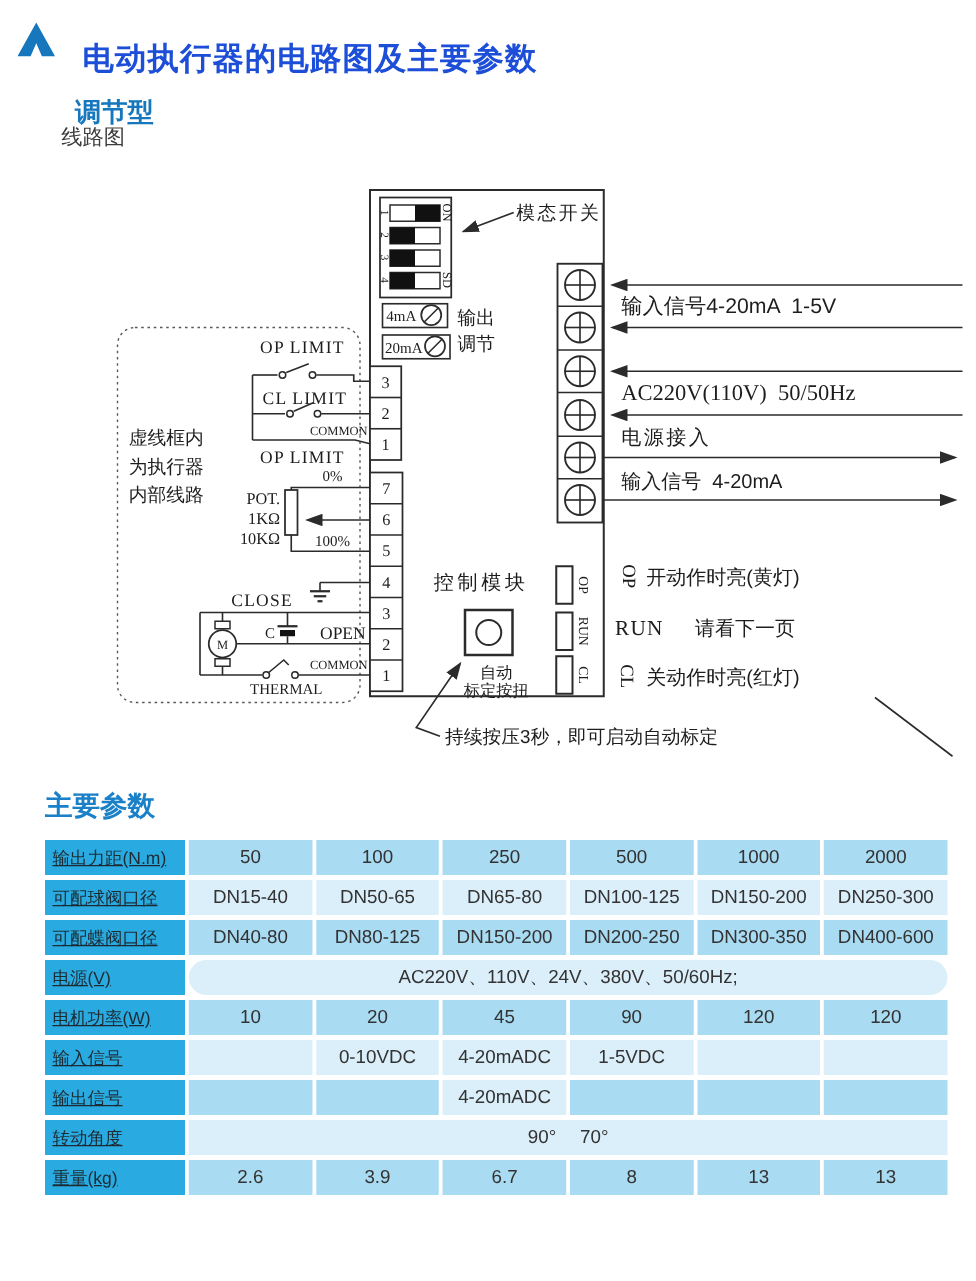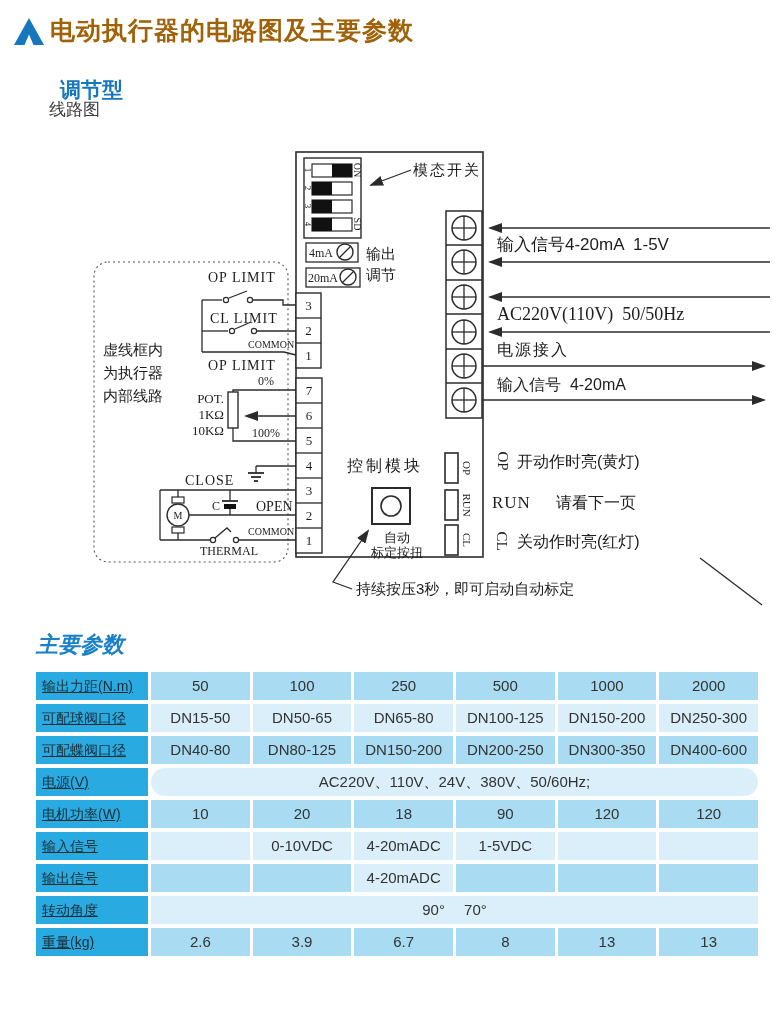--- a/index.html
+++ b/index.html
@@ -1,28 +1,28 @@
 <!DOCTYPE html>
 <html><head>
 <meta charset="utf-8">
 <style>
   html,body{margin:0;padding:0;background:#fff;}
   .page{position:relative;width:781px;height:1025px;background:#fff;overflow:hidden;
         font-family:"Liberation Sans","DejaVu Sans",sans-serif;}
   .logo{position:absolute;left:14px;top:18px;}
-  .title{position:absolute;left:50px;top:14px;font-size:25px;font-weight:bold;color:#a16207;letter-spacing:1px;margin:0;}
+  .title{position:absolute;left:50px;top:14px;font-size:25px;font-weight:bold;color:#1d4ed8;letter-spacing:1px;margin:16px;}
   .subtitle{position:absolute;left:48px;top:64px;font-size:21px;font-weight:bold;color:#1677bd;margin:12px;}
   .circuit-label{position:absolute;left:49px;top:98px;font-size:17px;color:#3c3c3c;}
   .diagram{position:absolute;left:0;top:130px;}
   .diagram text{white-space:pre;}
   .t-cn{font-family:"Liberation Sans","DejaVu Sans",sans-serif;fill:#1d1d1d;}
   .t-en{font-family:"Liberation Serif","DejaVu Serif",serif;fill:#1d1d1d;}
   .wire{stroke:#2b2b2b;stroke-width:1.3;fill:none;}
   .wire2{stroke:#2b2b2b;stroke-width:1.8;fill:none;}
-  .params-title{position:absolute;left:36px;top:630px;font-size:22px;font-weight:bold;color:#1a80c8;margin:0;font-style:italic;}
+  .params-title{position:absolute;left:36px;top:630px;font-size:22px;font-weight:bold;color:#1a80c8;margin:0;}
   table.params{position:absolute;left:33px;top:668px;width:728px;border-collapse:separate;border-spacing:3px 4px;table-layout:fixed;}
   table.params th{background:#29abe2;color:#1e2b33;font-weight:normal;font-size:14px;text-align:left;
                   padding:2px 3px 2px 6px;height:24px;white-space:pre-line;line-height:1.15;text-decoration:underline;}
   table.params td{font-size:15px;color:#333;text-align:center;height:24px;padding:1px 2px;white-space:pre-line;line-height:1.1;}
   tr.r-med td{background:#a9dbf2;}
   tr.r-lite td{background:#dbeffb;}
   td.cell-lite{background:#dbeffb !important;}
   td.m-left{text-align:left;padding-left:14px;border-radius:14px;}
   th.small{font-size:13px;}
 </style>
@@ -275,21 +275,21 @@
       <th>输出力距(N.m)</th>
       <td>50</td>
       <td>100</td>
       <td>250</td>
       <td>500</td>
       <td>1000</td>
       <td>2000</td>
     </tr>
     <tr class="r-lite">
       <th>可配球阀口径</th>
-      <td>DN15-50</td>
+      <td>DN15-40</td>
       <td>DN50-65</td>
       <td>DN65-80</td>
       <td>DN100-125</td>
       <td>DN150-200</td>
       <td>DN250-300</td>
     </tr>
     <tr class="r-med">
       <th>可配蝶阀口径</th>
       <td>DN40-80</td>
       <td>DN80-125</td>
@@ -299,21 +299,21 @@
       <td>DN400-600</td>
     </tr>
     <tr class="r-lite">
       <th>电源(V)</th>
       <td colspan="6" class="m-left">AC220V、110V、24V、380V、50/60Hz;</td>
     </tr>
     <tr class="r-med">
       <th>电机功率(W)</th>
       <td>10</td>
       <td>20</td>
-      <td>18</td>
+      <td>45</td>
       <td>90</td>
       <td>120</td>
       <td>120</td>
     </tr>
     <tr class="r-lite">
       <th>输入信号</th>
       <td></td>
       <td>0-10VDC</td>
       <td>4-20mADC</td>
       <td>1-5VDC</td>

